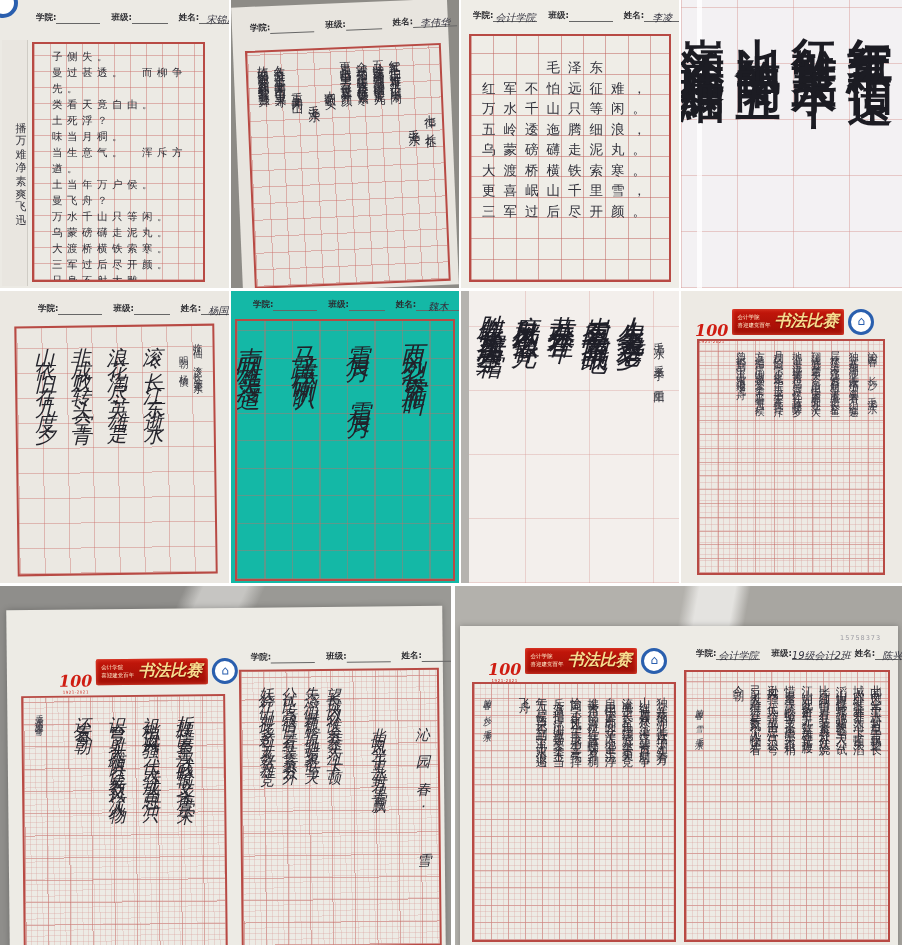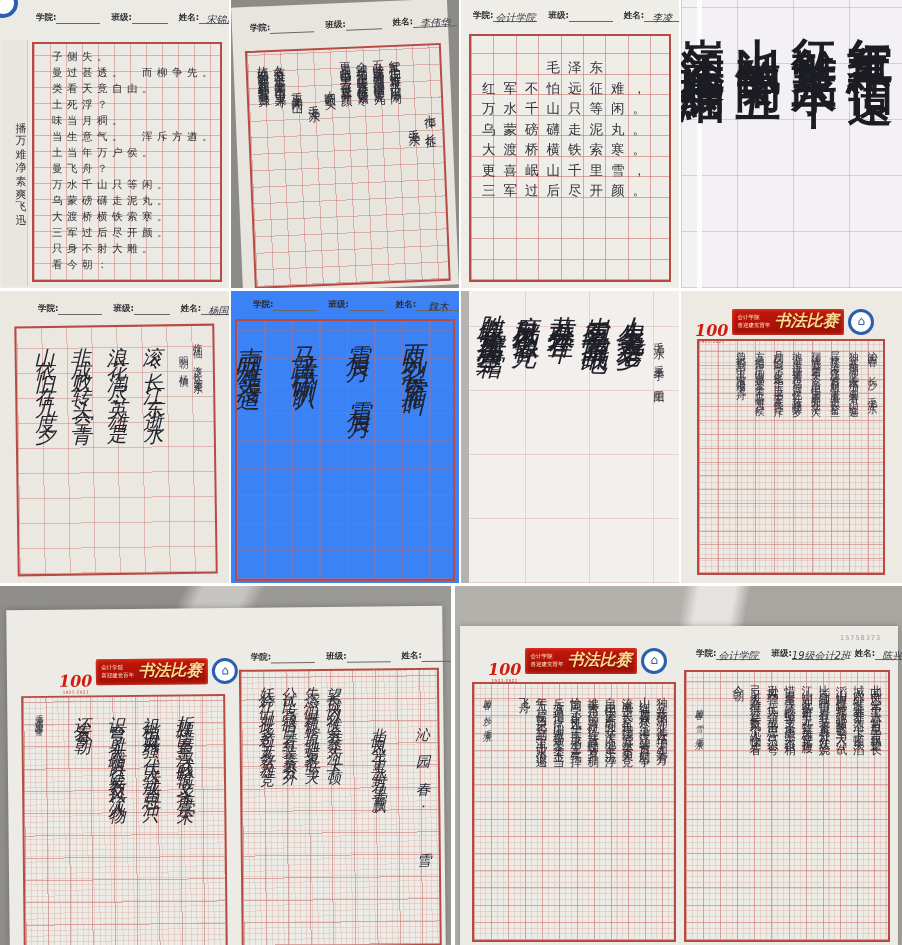--- a/index.html
+++ b/index.html
@@ -6,21 +6,21 @@
   #stage{position:relative;width:902px;height:945px;background:#ffffff;overflow:hidden;
          font-family:"DejaVu Sans",sans-serif;color:#23232b;}
   .tile{position:absolute;overflow:hidden;}
 
   
   .t1{left:0;top:0;width:229px;height:288px;background:#eceae4;}
   .t2{left:231px;top:0;width:228px;height:288px;background:#8d8b86;}
   .t3{left:461px;top:0;width:218px;height:288px;background:#efede7;}
   .t4{left:681px;top:0;width:221px;height:288px;background:#f3f1f3;}
   .t5{left:0;top:291px;width:229px;height:292px;background:#ebe8e2;}
-  .t6{left:231px;top:291px;width:228px;height:292px;background:#3b82f6;}
+  .t6{left:231px;top:291px;width:228px;height:292px;background:#14b8a6;}
   .t7{left:461px;top:291px;width:218px;height:292px;background:#f3efec;}
   .t8{left:681px;top:291px;width:221px;height:292px;background:#edeae4;}
   .t9{left:0;top:586px;width:451px;height:359px;
       background:linear-gradient(115deg,#8f8e8b 0 30%,#c6c5c2 33% 40%,#9a9995 43% 100%);}
   .t10{left:455px;top:586px;width:447px;height:359px;
       background:linear-gradient(100deg,#b3b1ac 0 45%,#e4e3e0 48% 55%,#a8a6a1 58% 100%);}
 
   
   .hdr{position:absolute;font-size:8.5px;font-weight:600;color:#2c2c30;white-space:nowrap;}
   .hdr .hl{margin-left:8px;}
@@ -156,21 +156,21 @@
   <div class="tile t1">
     <div class="emblem-partial"></div>
     <div class="hdr" style="left:28px;top:12px;">
       <span class="hl">学院:</span><span class="hv w44"></span>
       <span class="hl">班级:</span><span class="hv w36"></span>
       <span class="hl">姓名:</span><span class="hv w44 handink">宋锦原</span>
     </div>
     <div class="t1strip vcols">
       <span class="li">播万难净素爽飞迅</span>
     </div>
-    <div class="sheet g16" style="left:32px;top:42px;width:190px;height:240px;">
+    <div class="sheet g16" style="left:32px;top:42px;width:173px;height:240px;">
       <div class="hrows t1rows">
           <span class="li">子侧失。</span>
           <span class="li">曼过甚透。　而柳争先。</span>
           <span class="li">类看天竟自由。</span>
           <span class="li">土死浮？</span>
           <span class="li">味当月稠。</span>
           <span class="li">当生意气。　浑斥方遒。</span>
           <span class="li">土当年万户侯。</span>
           <span class="li">曼飞舟？</span>
           <span class="li">万水千山只等闲。</span>
@@ -212,20 +212,21 @@
     <div class="hdr" style="left:4px;top:10px;">
       <span class="hl">学院:</span><span class="hv w44 handink">会计学院</span>
       <span class="hl">班级:</span><span class="hv w44"></span>
       <span class="hl">姓名:</span><span class="hv w36 handink">李凌</span>
     </div>
     <div class="sheet g22" style="left:8px;top:34px;width:202px;height:248px;">
       <div class="hrows t3rows">
           <span class="li">　　　毛泽东</span>
           <span class="li">红军不怕远征难，</span>
           <span class="li">万水千山只等闲。</span>
+          <span class="li">五岭逶迤腾细浪，</span>
           <span class="li">乌蒙磅礴走泥丸。</span>
           <span class="li">大渡桥横铁索寒。</span>
           <span class="li">更喜岷山千里雪，</span>
           <span class="li">三军过后尽开颜。</span>
         </div>
     </div>
   </div>
 
   <div class="tile t4">
     <div class="t4grid"></div>

